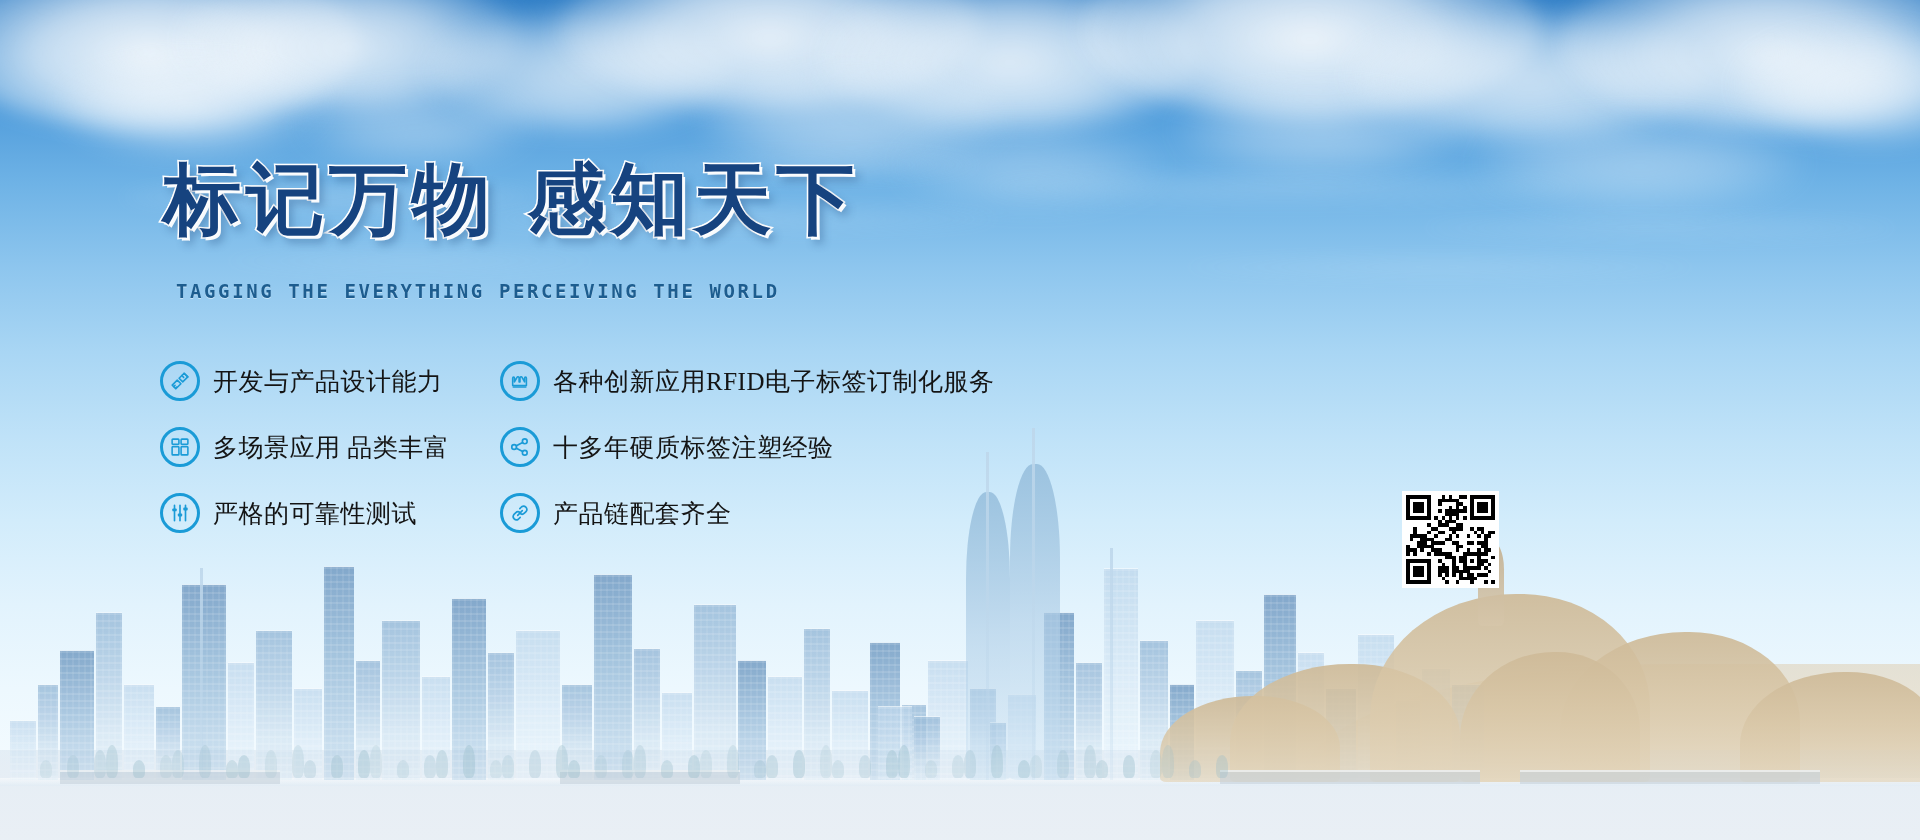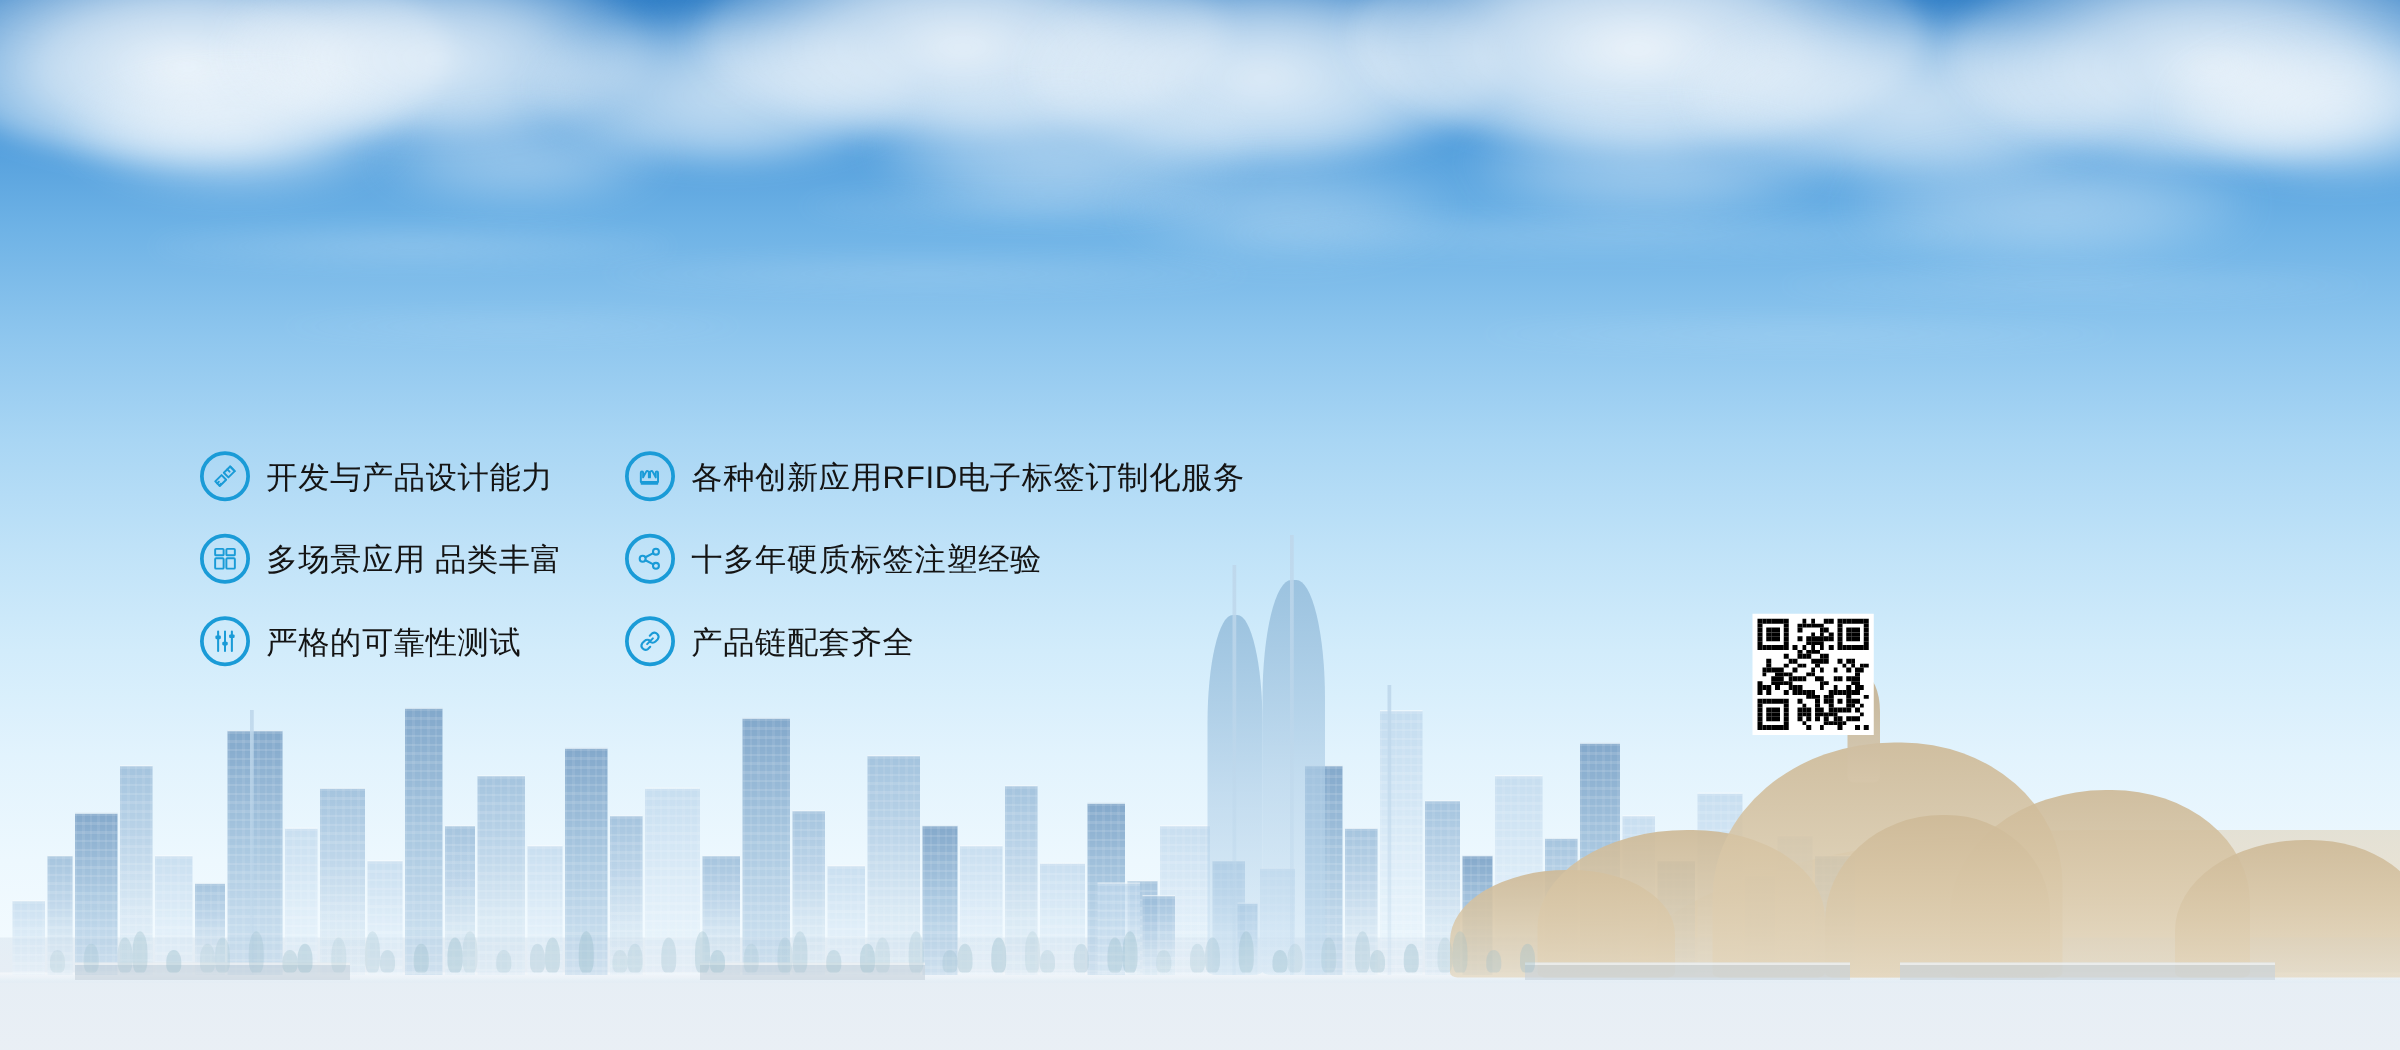--- a/index.html
+++ b/index.html
@@ -236,21 +236,21 @@
     width: 40px; height: 40px;
     border-radius: 50%;
     border: 3px solid #1a9bd7;
     display: flex;
     align-items: center;
     justify-content: center;
     background: transparent;
   }
   .feat-icon svg { display: block; }
   .feat-label {
-    font-family: Liberation Sans, sans-serif;
+    font-family: Liberation Serif, serif;
     font-size: 25px;
     color: #141414;
     white-space: nowrap;
     letter-spacing: 0.5px;
   }
 
   
   .qr-wrap {
     position: absolute;
     left: 1402px;
@@ -419,21 +419,23 @@
       <div class="tree" style="left: 1096px; height: 18px; opacity: 0.59;"></div>
       <div class="tree" style="left: 1123px; height: 23px; opacity: 0.67;"></div>
       <div class="tree" style="left: 1150px; height: 28px; opacity: 0.35;"></div>
       <div class="tree" style="left: 1162px; height: 33px; opacity: 0.43;"></div>
       <div class="tree" style="left: 1189px; height: 18px; opacity: 0.51;"></div>
       <div class="tree" style="left: 1216px; height: 23px; opacity: 0.59;"></div>
     </div>
 
   <div class="content">
 
-
+    <div class="headline">标记万物 感知天下</div>
+
+    <div class="subhead">TAGGING THE EVERYTHING PERCEIVING THE WORLD</div>
 
     <div class="features">
 
       <div class="feat-row">
         <div class="feat-col-left">
           <div class="feat-item">
             <span class="feat-icon">
               <svg width="22" height="22" viewBox="0 0 24 24" fill="none" stroke="#1a9bd7" stroke-width="1.7" stroke-linecap="round" stroke-linejoin="round">
                 <path d="M3.5 16.5 L9 11 L13 15 L7.5 20.5 Z"></path>
                 <path d="M5.2 18.2 L6.6 16.8 M7 20 L8.4 18.6"></path>

